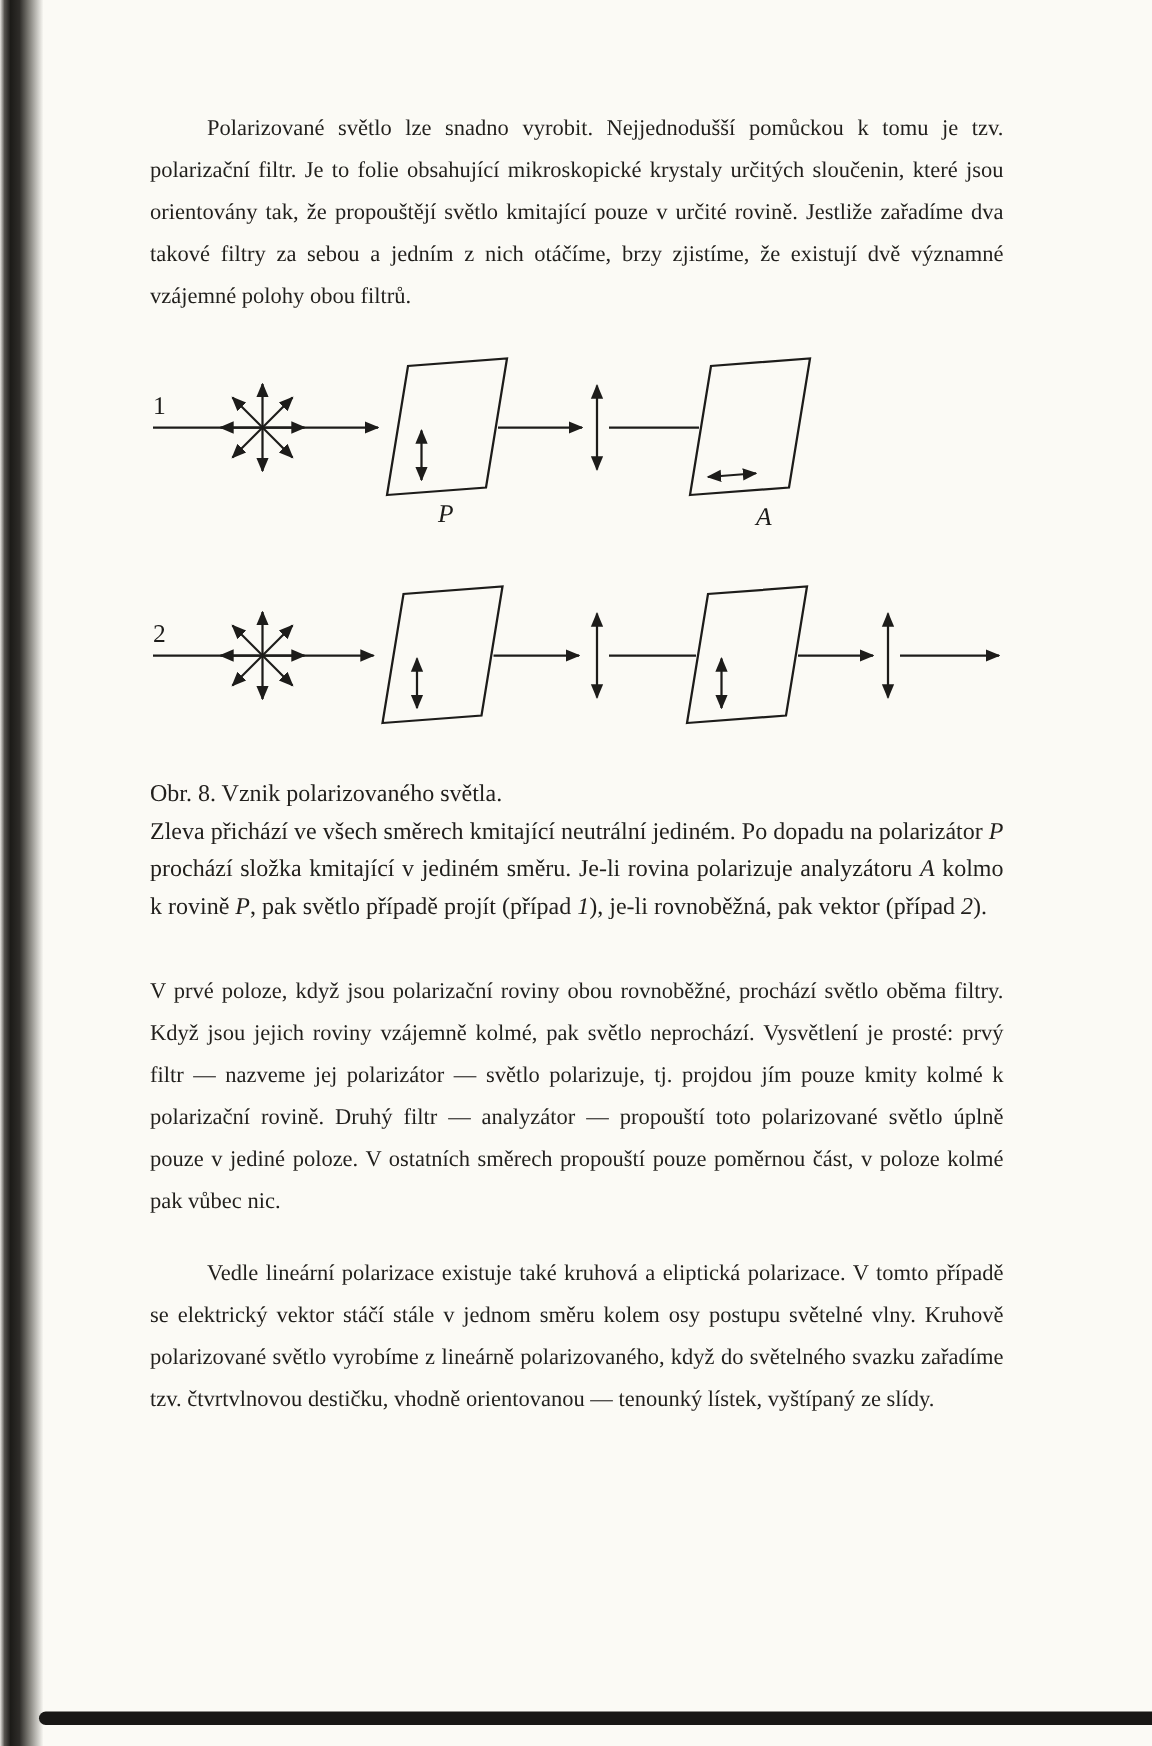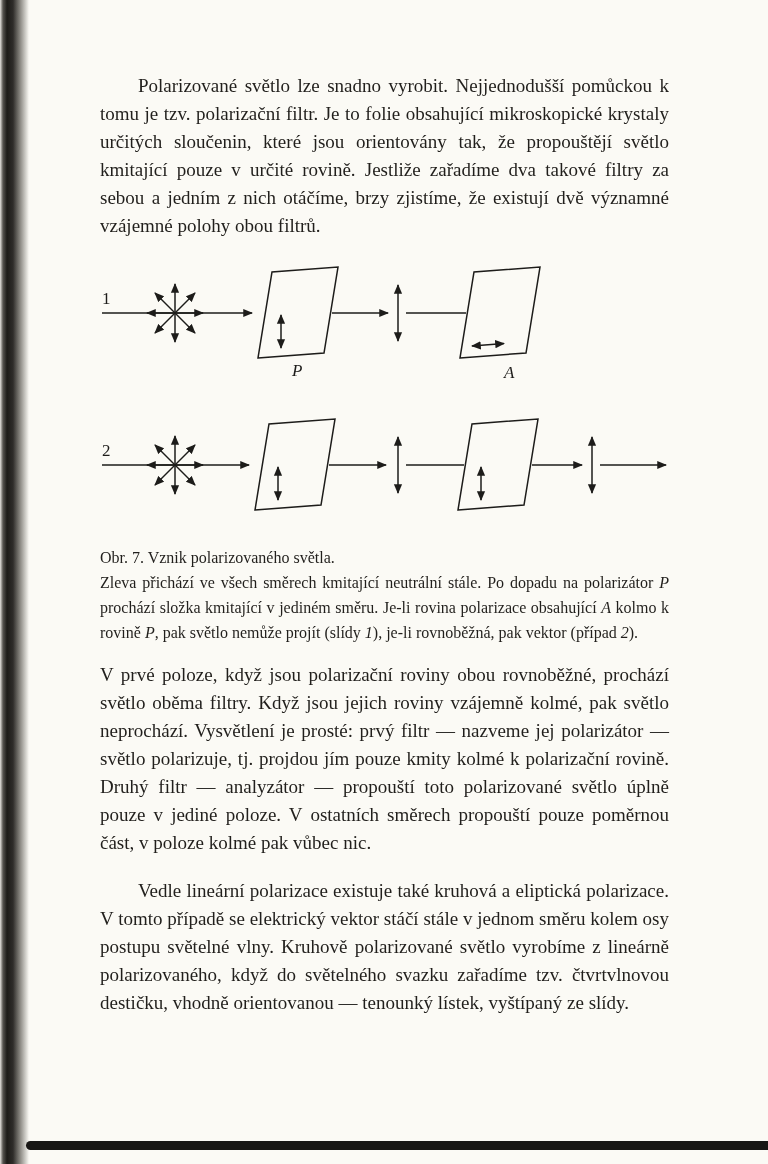--- a/index.html
+++ b/index.html
@@ -39,40 +39,40 @@
     z-index: 2;
   }
   .content {
     position: absolute;
     left: 0; top: 0; right: 0;
     padding: 72px 99px 0 100px;
     box-sizing: border-box;
   }
   .para {
     margin: 0;
-    font-size: 19px;
+    font-size: 15px;
     line-height: 28px;
     text-align: justify;
     color: #211f1c;
   }
   .indent { text-indent: 38px; }
   .figure {
     position: relative;
     margin-top: 18px;
     height: 278px;
   }
   .figure svg { display: block; }
   .caption {
     margin-top: 9px;
     font-size: 16px;
     line-height: 25px;
     text-align: justify;
   }
   .caption-title { display: block; }
-  .body1 { margin-top: 16px; }
+  .body1 { margin-top: 30px; }
   .body2 { margin-top: 20px; }
   .page-number {
     position: absolute;
     left: 97px;
     top: 1160px;
     font-size: 22px;
     font-weight: bold;
     color: #161511;
   }
 </style>
@@ -139,22 +139,22 @@
         <g font-family="Liberation Serif, DejaVu Serif, serif" font-size="17" fill="#1d1c1a">
           <text x="2" y="46">1</text>
           <text x="2" y="198">2</text>
           <text font-style="italic" x="192" y="118">P</text>
           <text font-style="italic" x="404" y="120">A</text>
         </g>
       </svg>
     </div>
 
     <div class="caption">
-      <span class="caption-title">Obr. 7. Vznik polarizovaného světla.</span>
-      <span><span>Zleva přichází ve všech směrech kmitající neutrální stále. Po dopadu na polarizátor </span><i>P</i><span> prochází složka kmitající v jediném směru. Je-li rovina polarizace obsahující </span><i>A</i><span> kolmo k rovině </span><i>P</i><span>, pak světlo nemůže projít (slídy </span><i>1</i><span>), je-li rovnoběžná, pak vektor (případ </span><i>2</i><span>).</span></span>
+      <span class="caption-title">Obr. 8. Vznik polarizovaného světla.</span>
+      <span><span>Zleva přichází ve všech směrech kmitající neutrální jediném. Po dopadu na polarizátor </span><i>P</i><span> prochází složka kmitající v jediném směru. Je-li rovina polarizuje analyzátoru </span><i>A</i><span> kolmo k rovině </span><i>P</i><span>, pak světlo případě projít (případ </span><i>1</i><span>), je-li rovnoběžná, pak vektor (případ </span><i>2</i><span>).</span></span>
     </div>
 
     <p class="para body1">V prvé poloze, když jsou polarizační roviny obou rovnoběžné, prochází světlo oběma filtry. Když jsou jejich roviny vzájemně kolmé, pak světlo neprochází. Vysvětlení je prosté: prvý filtr — nazveme jej polarizátor — světlo polarizuje, tj. projdou jím pouze kmity kolmé k polarizační rovině. Druhý filtr — analyzátor — propouští toto polarizované světlo úplně pouze v jediné poloze. V ostatních směrech propouští pouze poměrnou část, v poloze kolmé pak vůbec nic.</p>
 
     <p class="para indent body2">Vedle lineární polarizace existuje také kruhová a eliptická polarizace. V tomto případě se elektrický vektor stáčí stále v jednom směru kolem osy postupu světelné vlny. Kruhově polarizované světlo vyrobíme z lineárně polarizovaného, když do světelného svazku zařadíme tzv. čtvrtvlnovou destičku, vhodně orientovanou — tenounký lístek, vyštípaný ze slídy.</p>
 
   </div>
 
   <div class="page-number">22</div>
 

